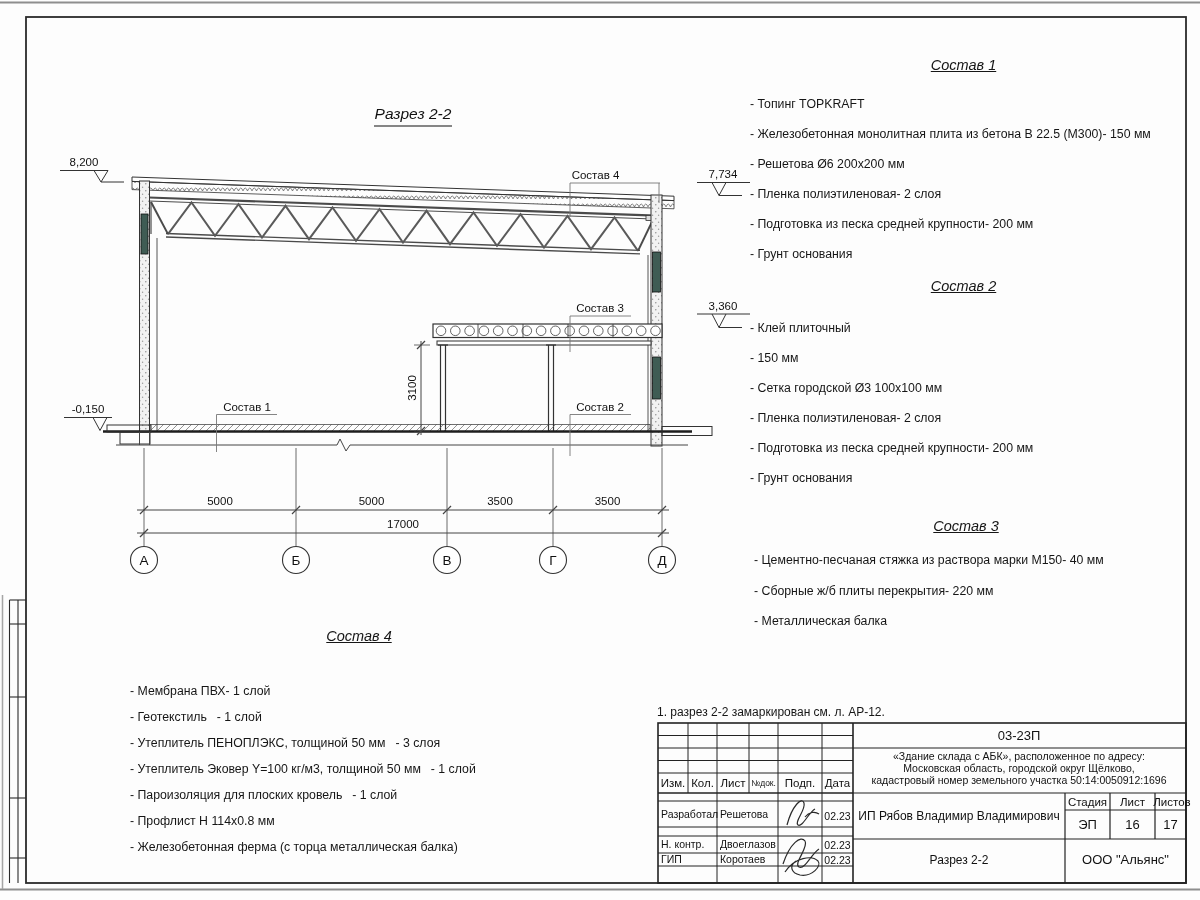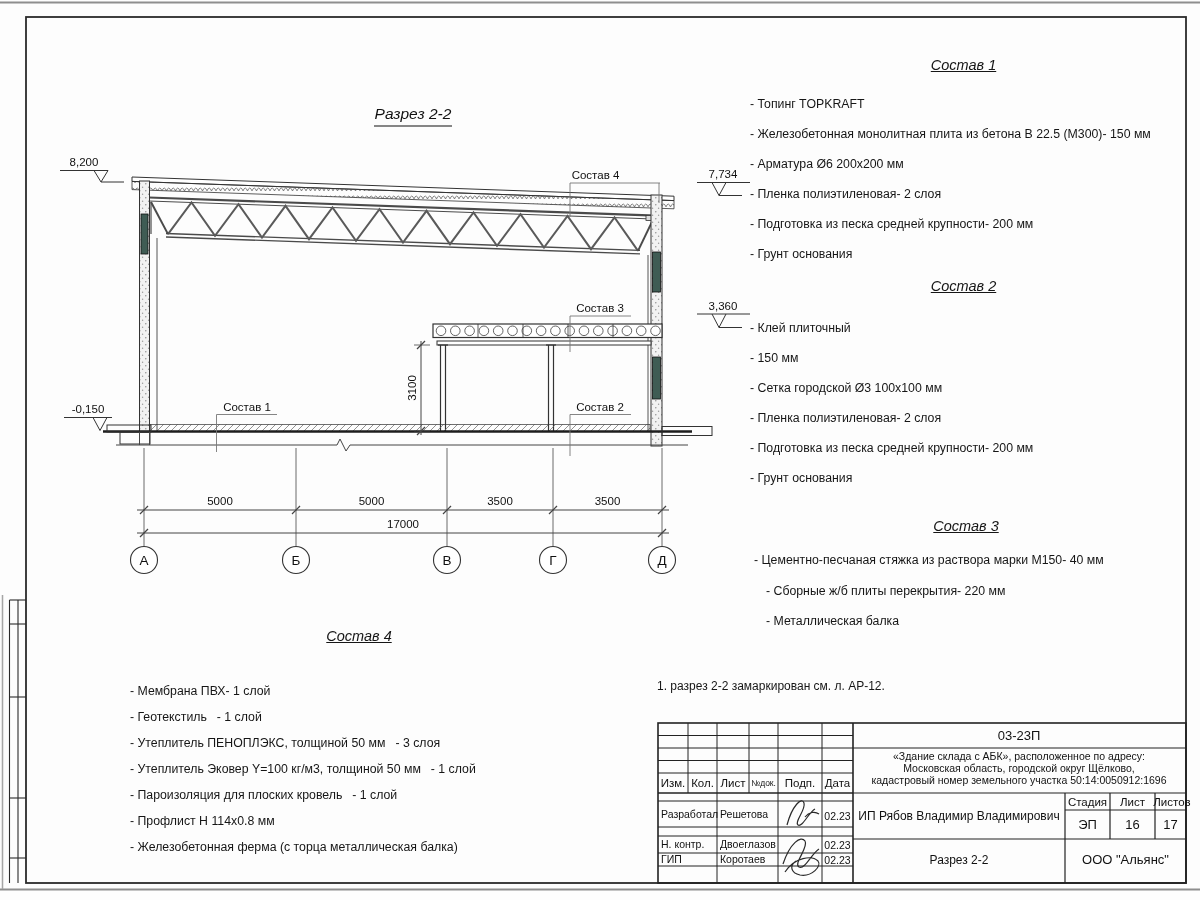--- a/index.html
+++ b/index.html
@@ -23,24 +23,24 @@
   .comp-title{font-size:14.5px;font-style:italic;text-align:center;height:15px;line-height:15px;}
   .comp-title span{text-decoration:underline;}
   .comp-item{display:flex;justify-content:flex-start;font-size:12.3px;line-height:14px;white-space:nowrap;}
   .ci-name{text-align:left;}
   .ci-value{text-align:right;}
   .p1 .comp-title{margin-bottom:24px;}
   .p1 .comp-item + .comp-item{margin-top:16px;}
   .p2 .comp-title{margin-bottom:27px;}
   .p2 .comp-item + .comp-item{margin-top:16px;}
   .p3 .comp-title{margin-bottom:19px;}
-  .p3 .comp-item + .comp-item{margin-top:16.5px;margin-left:12px;}
+  .p3 .comp-item + .comp-item{margin-top:16.5px;}
   .p4 .comp-title{margin-bottom:40px;}
   .p4 .comp-item + .comp-item{margin-top:12px;gap:10px;}
-  .note{position:absolute;left:657px;top:679px;font-size:12px;}
+  .note{position:absolute;left:657px;top:705px;font-size:12px;}
 </style>
 </head>
 <body>
 
 <svg width="1200" height="900" viewBox="0 0 1200 900">
   <defs>
     <pattern id="wallTex" width="6" height="7" patternUnits="userSpaceOnUse">
       <rect width="6" height="7" fill="#f2f2f2"></rect>
       <circle cx="1.8" cy="1.8" r="0.7" fill="#8a8a8a"></circle>
       <circle cx="4.6" cy="5.2" r="0.7" fill="#9a9a9a"></circle>
@@ -325,21 +325,21 @@
   <div class="comp-title"><span>Состав 1</span></div>
   <div class="comp-item">
       <span class="ci-name">- Топинг TOPKRAFT</span>
       <span class="ci-value"></span>
     </div>
   <div class="comp-item">
       <span class="ci-name">- Железобетонная  монолитная плита из бетона  В 22.5 (М300)- 150 мм</span>
       <span class="ci-value"></span>
     </div>
   <div class="comp-item">
-      <span class="ci-name">- Арматура Ø6 200x200 мм</span>
+      <span class="ci-name">- Решетова Ø6 200x200 мм</span>
       <span class="ci-value"></span>
     </div>
   <div class="comp-item">
       <span class="ci-name">- Пленка полиэтиленовая</span>
       <span class="ci-value">-  2 слоя</span>
     </div>
   <div class="comp-item">
       <span class="ci-name">- Подготовка из песка средней  крупности</span>
       <span class="ci-value">- 200 мм</span>
     </div>

